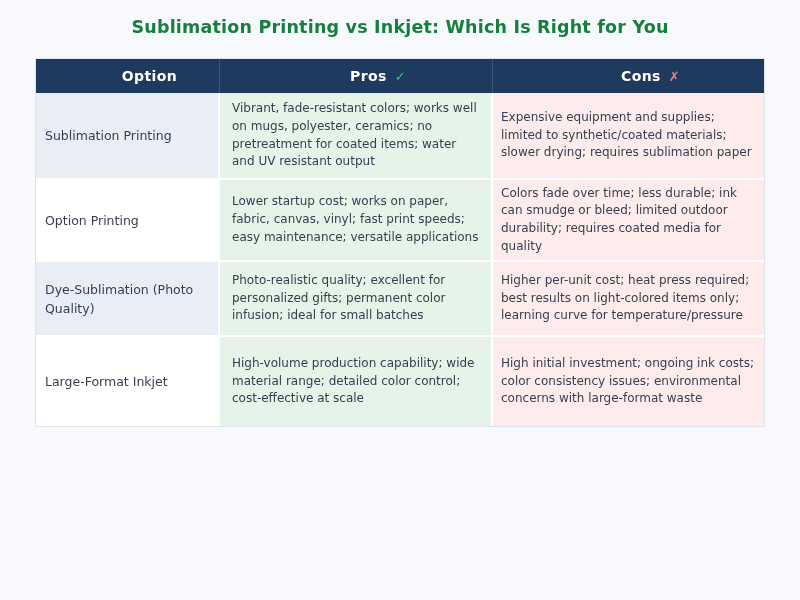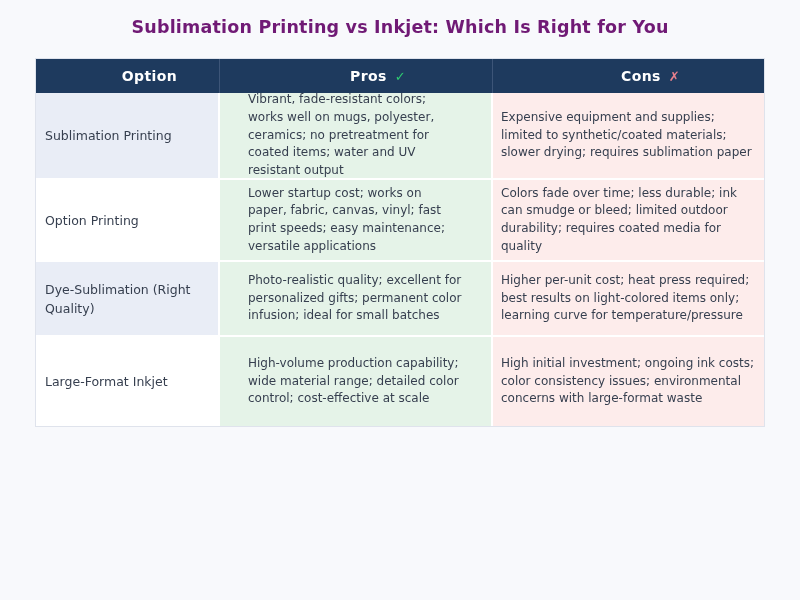--- a/index.html
+++ b/index.html
@@ -8,21 +8,21 @@
     background: #f8f9fc;
     font-family: "DejaVu Sans", "Liberation Sans", sans-serif;
     color: #363f4f;
     overflow: hidden;
   }
   .page-title {
     margin-top: 17px;
     text-align: center;
     font-size: 17.5px;
     font-weight: bold;
-    color: #701a75;
+    color: #15803d;
     letter-spacing: 0.2px;
   }
   .comparison-table {
     width: 730px;
     margin: 21px auto 0 auto;
     border: 1px solid #dfe3ec;
     background: #ffffff;
     display: grid;
     grid-template-columns: 184px 273px 271px;
     grid-template-rows: 34px 87px 82px 75px 89px;
@@ -54,21 +54,21 @@
     background: #ffffff;
     font-size: 12.5px;
     color: #363f4f;
     padding: 8px 9px 6px 9px;
     line-height: 1.45;
   }
   .option-cell.alt { background: #e9edf6; }
   .pros-cell {
     background: #e5f3e8;
     font-size: 12px;
-    padding: 8px 28px;
+    padding: 8px 12px;
     line-height: 1.48;
     color: #363f4f;
   }
   .cons-cell {
     background: #fdeceb;
     font-size: 12px;
     padding: 8px 8px;
     line-height: 1.48;
     color: #363f4f;
   }
@@ -93,21 +93,21 @@
   </div>
 
   <div class="cell option-cell alt">Sublimation Printing</div>
   <div class="cell pros-cell">Vibrant, fade-resistant colors; works well on mugs, polyester, ceramics; no pretreatment for coated items; water and UV resistant output</div>
   <div class="cell cons-cell last-col">Expensive equipment and supplies; limited to synthetic/coated materials; slower drying; requires sublimation paper</div>
 
   <div class="cell option-cell">Option Printing</div>
   <div class="cell pros-cell">Lower startup cost; works on paper, fabric, canvas, vinyl; fast print speeds; easy maintenance; versatile applications</div>
   <div class="cell cons-cell last-col">Colors fade over time; less durable; ink can smudge or bleed; limited outdoor durability; requires coated media for quality</div>
 
-  <div class="cell option-cell alt">Dye-Sublimation (Right Quality)</div>
+  <div class="cell option-cell alt">Dye-Sublimation (Photo Quality)</div>
   <div class="cell pros-cell">Photo-realistic quality; excellent for personalized gifts; permanent color infusion; ideal for small batches</div>
   <div class="cell cons-cell last-col">Higher per-unit cost; heat press required; best results on light-colored items only; learning curve for temperature/pressure</div>
 
   <div class="cell option-cell last-row">Large-Format Inkjet</div>
   <div class="cell pros-cell last-row">High-volume production capability; wide material range; detailed color control; cost-effective at scale</div>
   <div class="cell cons-cell last-col last-row">High initial investment; ongoing ink costs; color consistency issues; environmental concerns with large-format waste</div>
 
 </div>
 
 </body></html>

